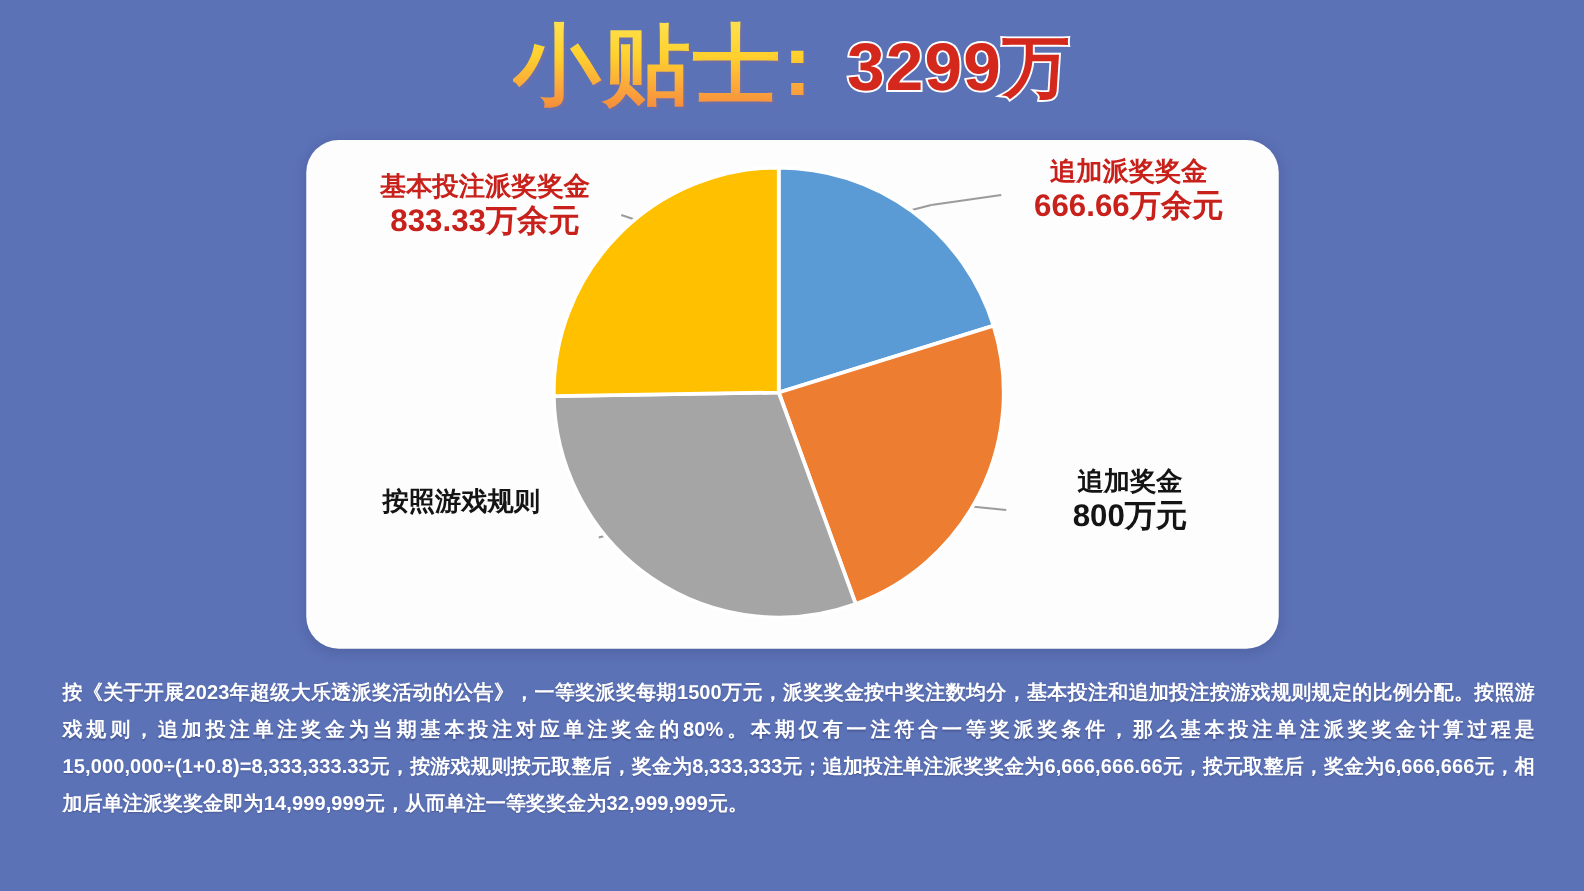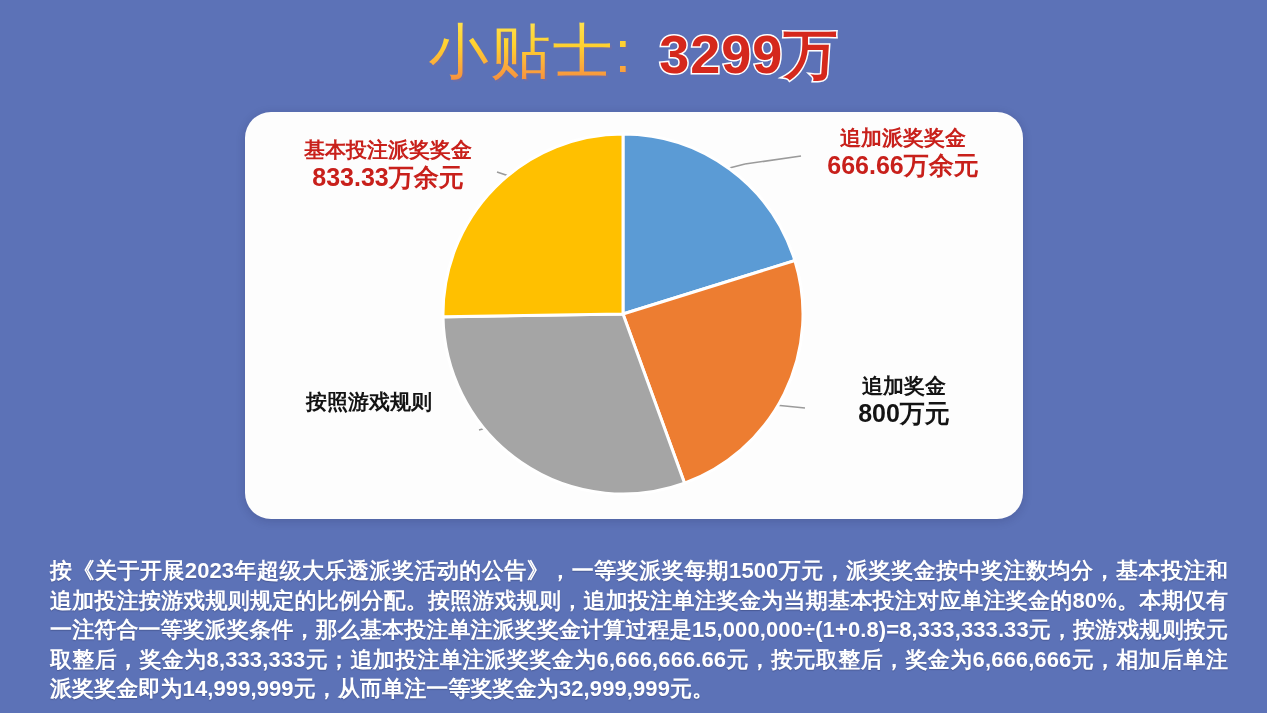--- a/index.html
+++ b/index.html
@@ -9,21 +9,21 @@
     font-family:"Liberation Sans","DejaVu Sans",sans-serif;
     overflow:hidden;position:relative;
   }
 
   
   #title-bar{
     position:absolute;left:0;top:8px;width:1267px;height:92px;
     display:flex;align-items:center;justify-content:center;gap:26px;
   }
   .title-main{
-    font-size:60px;font-weight:normal;letter-spacing:2px;line-height:1;
+    font-size:70px;font-weight:bold;letter-spacing:2px;line-height:1;
     background:linear-gradient(180deg,#ffe14d 0%,#ffd02e 38%,#fba63c 72%,#f4863b 100%);
     -webkit-background-clip:text;background-clip:text;color:transparent;
     -webkit-text-fill-color:transparent;
     filter:drop-shadow(2px 2px 0 rgba(120,110,160,.55));
     padding-bottom:4px;
   }
   .title-sub{
     font-size:54px;font-weight:bold;line-height:1;letter-spacing:1px;
     display:flex;align-items:baseline;
   }
@@ -62,24 +62,23 @@
   .lab-black{color:#141414;}
 
   #label-basic-bonus{left:18px;top:26px;width:250px;}
   #label-extra-bonus{left:540px;top:14px;width:236px;}
   #label-basic-prize{left:10px;top:278px;width:228px;}
   #label-extra-prize{left:556px;top:262px;width:206px;}
 
   
   #explain{
     position:absolute;left:50px;top:540px;width:1178px;
-    color:#ffffff;font-weight:bold;font-size:22px;line-height:29.5px;
+    color:#ffffff;font-weight:bold;font-size:16px;line-height:29.5px;
     text-align:justify;letter-spacing:.1px;
     text-shadow:0 1px 1px rgba(40,45,90,.35);
-    margin-top:16px;
   }
 </style>
 </head>
 <body>
 
 <div id="title-bar">
   <span class="title-main">小贴士:</span>
   <span class="title-sub">
     <span class="title-red">3299万</span>
   </span>

